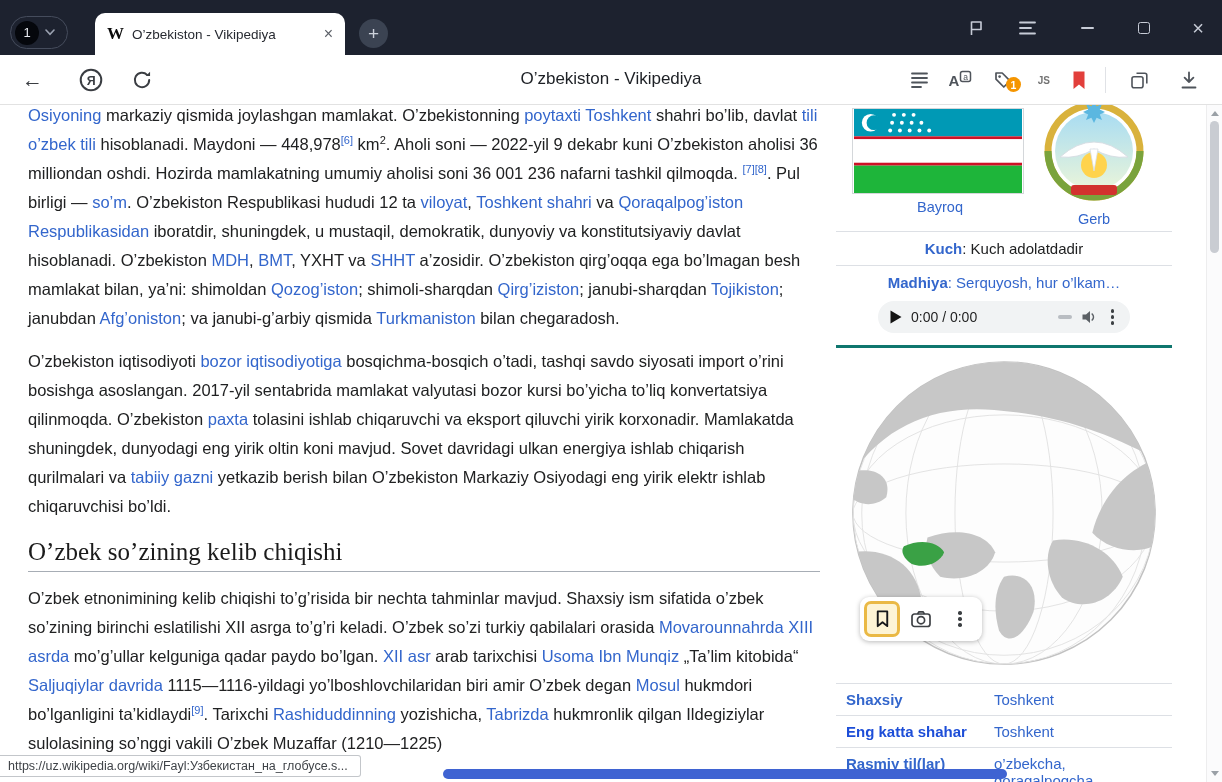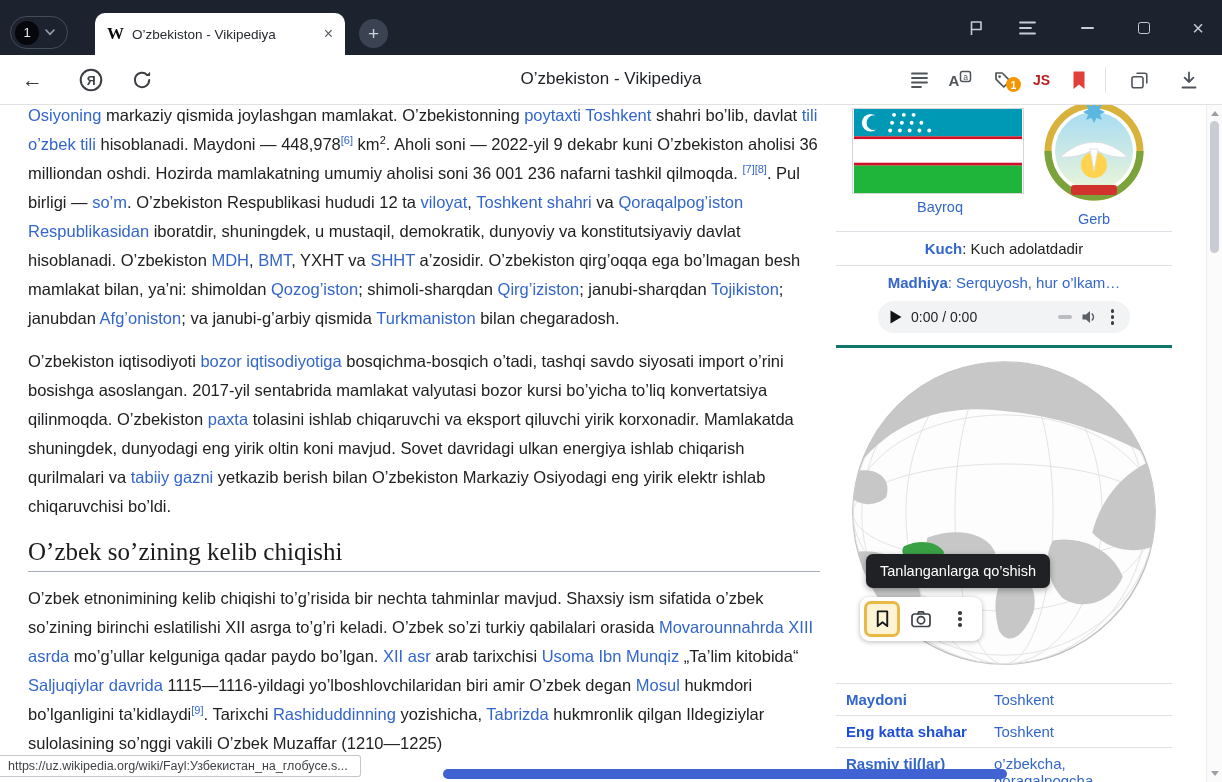--- a/index.html
+++ b/index.html
@@ -27,21 +27,21 @@
 
   
   .toolbar { position:absolute; top:55px; left:0; right:0; height:50px; background:#fff;
              border-bottom:1px solid #e2e2e2; z-index:30; }
   .tb-item { position:absolute; top:0; height:50px; display:flex; align-items:center; color:#4f545b; cursor:pointer; }
   .url-pill { position:absolute; left:176px; top:9px; height:32px; background:#ececed; border-radius:8px;
               display:flex; align-items:center; gap:8px; padding:0 13px; cursor:pointer; }
   .url-text { font-size:15px; color:#35383d; }
   .page-title { position:absolute; left:0; right:0; top:14px; text-align:center; font-size:17px; color:#1d2025;
                 pointer-events:none; }
-  .js-label { font-size:14px; font-weight:bold; color:#b91c1c; }
+  .js-label { font-size:10px; font-weight:bold; color:#737373; }
   .icon-badge { position:absolute; top:8px; right:-7px; min-width:15px; height:15px; border-radius:8px; background:#f59500;
                 color:#fff; font-size:10.5px; font-weight:bold; display:flex; align-items:center; justify-content:center;
                 padding:0 3px; }
   .tb-divider { position:absolute; top:12px; width:1px; height:26px; background:#e0e2e6; }
 
   
   .content { position:absolute; top:105px; left:0; right:0; bottom:0; }
   .article { position:absolute; left:28px; top:-10px; width:792px; font-size:16.5px; line-height:29px; color:#202122;margin-top:6px; }
   .article p { margin:0 0 14px; }
   .wl { color:#3366cc; text-decoration:none; cursor:pointer; }
@@ -308,36 +308,35 @@
             <path d="M5 200 C42 194 72 214 76 250 C70 290 40 310 10 316 L5 316 Z" fill="#c7c7c7"></path>
             <path d="M82 185 C112 174 142 180 151 200 C145 221 119 231 95 225 C84 214 78 199 82 185 Z" fill="#c7c7c7"></path>
             <path d="M160 225 C181 219 196 235 190 261 C180 287 164 296 155 280 C149 259 150 239 160 225 Z" fill="#c7c7c7"></path>
             <path d="M210 188 C241 183 271 199 281 225 C270 251 240 261 219 246 C204 230 200 204 210 188 Z" fill="#c7c7c7"></path>
             <path d="M58 194 C74 186 93 189 99 200 C95 211 79 217 66 212 C58 207 54 199 58 194 Z" fill="#3aa145"></path>
           </g>
         </svg>
       </div>
 
       <div class="ib-row">
-        <span class="ib-row-label blue">Maydoni</span>
+        <span class="ib-row-label blue">Shaxsiy</span>
         <span class="ib-row-value">Toshkent</span>
       </div>
       <div class="ib-row">
         <span class="ib-row-label" style="color:#1d4ed8;">Eng katta shahar</span>
         <span class="ib-row-value">Toshkent</span>
       </div>
       <div class="ib-row" style="border-bottom:none;">
         <span class="ib-row-label blue">Rasmiy til(lar)</span>
         <span>
           <span class="ib-row-value" style="display:block;">o’zbekcha,</span>
           <span class="ib-row-value" style="display:block;">qoraqalpoqcha</span>
         </span>
       </div>
 
-      <div class="overlay-tooltip">Tanlanganlarga qo’shish</div>
 
       <div class="overlay-card">
         <span class="ov-btn hl">
           <svg width="19" height="20" viewBox="0 0 20 21" fill="none">
             <path d="M5 2.5 h10 v15.5 l-5 -4.1 -5 4.1 z" stroke="#16181b" stroke-width="2" stroke-linejoin="round"></path>
           </svg>
         </span>
         <span class="ov-btn">
           <svg width="22" height="20" viewBox="0 0 22 20" fill="none" stroke="#3e4145" stroke-width="1.7">
             <path d="M7.5 5 L9 2.8 h4 L14.5 5"></path>

